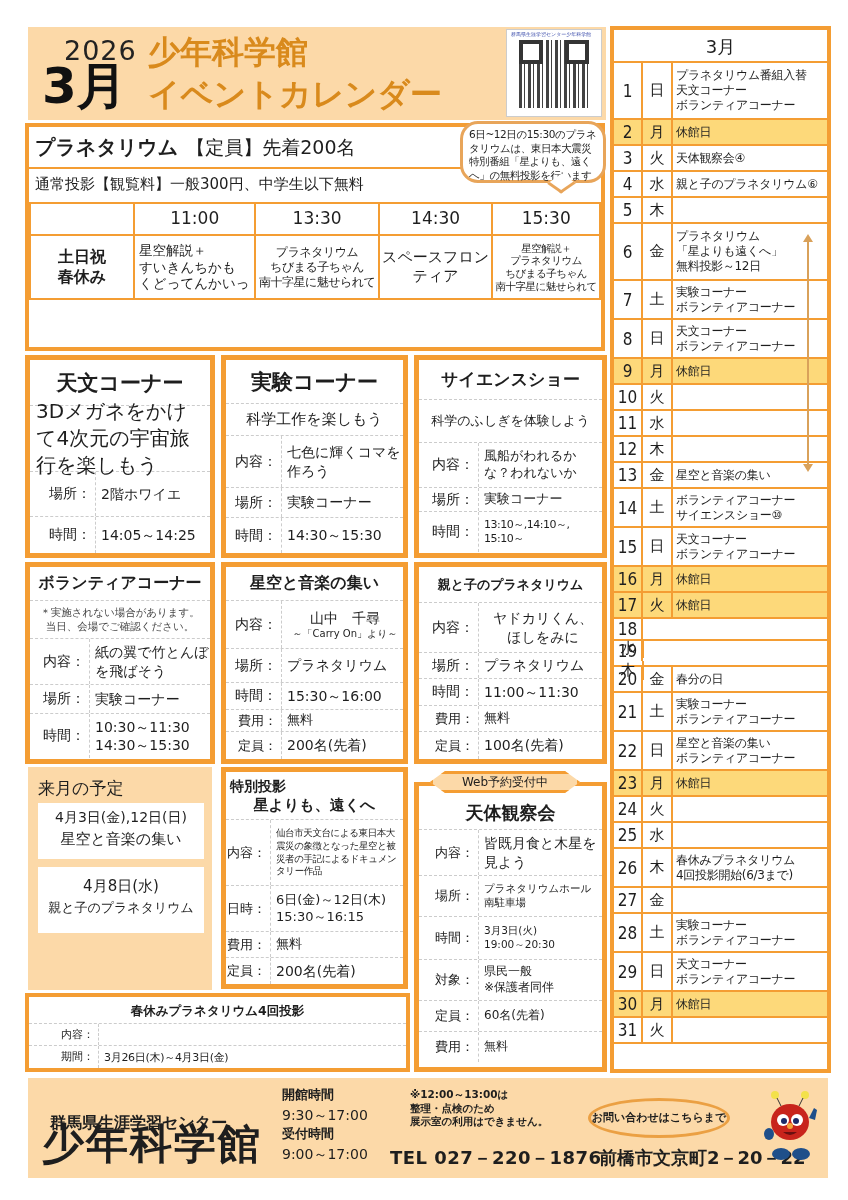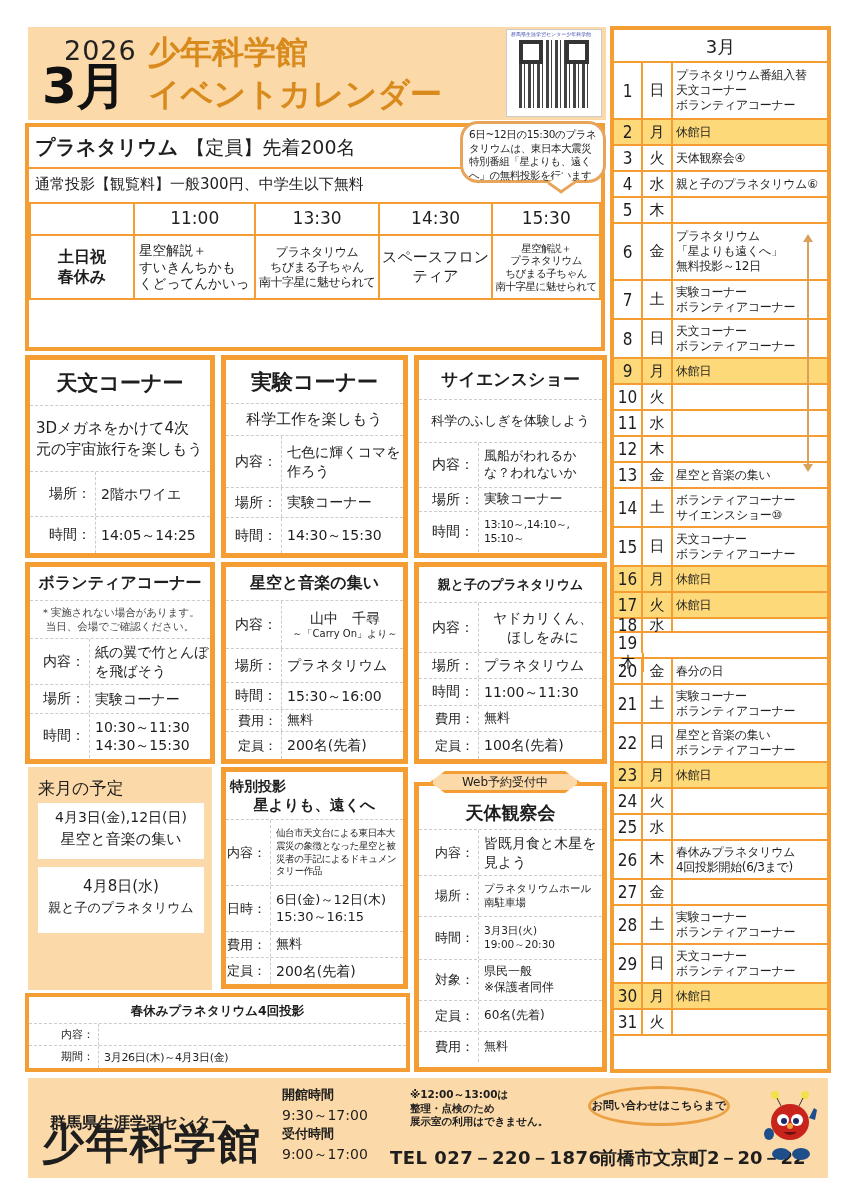--- a/index.html
+++ b/index.html
@@ -77,21 +77,21 @@
   #cal-arrow::before { top: -6px; border-bottom: 8px solid #d9a15a; }
   #cal-arrow::after { bottom: -6px; border-top: 8px solid #d9a15a; }
 
   
   #footer { left: 28px; top: 1078px; width: 800px; height: 100px; background: #fcd9a8; }
   #f-org { left: 22px; top: 6px; font-size: 16px; font-weight: bold; margin-top: 29px; }
   #f-name { left: 14px; top: 38px; font-size: 42px; font-weight: bold; letter-spacing: 2px; }
   #f-hours { left: 254px; top: 8px; font-size: 13px; line-height: 1.45; font-weight: bold; }
   #f-hours .t { font-weight: normal; font-size: 14px; }
   #f-note { left: 382px; top: 10px; font-size: 10.5px; line-height: 1.3; font-weight: bold; }
-  #f-contact { left: 560px; top: 8px; width: 142px; height: 40px; border: 3px solid #eba043; border-radius: 50%; text-align: center; line-height: 34px; font-size: 11px; font-weight: bold; }
+  #f-contact { left: 560px; top: 20px; width: 142px; height: 40px; border: 3px solid #eba043; border-radius: 50%; text-align: center; line-height: 34px; font-size: 11px; font-weight: bold; }
   #f-tel { left: 362px; top: 68px; font-size: 18px; font-weight: bold; letter-spacing: 0.5px; }
   #f-addr { left: 571px; top: 68px; font-size: 18px; font-weight: bold; }
   #mascot { left: 733px; top: 12px; width: 58px; height: 72px; }
 
   
   #webbadge { left: 430px; top: 771px; width: 150px; height: 22px; background: #fcd9a8; border: 3px solid #f49d33;
     clip-path: polygon(10% 0, 90% 0, 100% 50%, 90% 100%, 10% 100%, 0 50%); text-align: center; line-height: 17px; font-size: 12px; z-index: 4; }
 </style>
 </head>
 <body>
@@ -138,21 +138,21 @@
 ちびまる子ちゃん
 南十字星に魅せられて</td>
     </tr>
   </tbody>
     </table>
 </div>
 <div id="bubble" class="abs">6日~12日の15:30のプラネタリウムは、東日本大震災特別番組「星よりも、遠くへ」の無料投影を行います</div>
 
 <div class="card" style="left:25px;top:355px;width:190px;height:203px">
   <div class="ctitle" style="height:46px;font-size:21px">天文コーナー</div>
-  <div class="full" style="height:66px;font-size:15px">3Dメガネをかけて4次元の宇宙旅行を楽しもう</div>
+  <div class="full" style="height:66px;font-size:20px">3Dメガネをかけて4次元の宇宙旅行を楽しもう</div>
   <div class="row" style="height:45px">
       <div class="k" style="width:66px">場所：</div>
       <div class="v">2階ホワイエ</div>
     </div>
   <div class="row" style="height:36px">
       <div class="k" style="width:66px">時間：</div>
       <div class="v">14:05～14:25</div>
     </div>
 </div>
 
@@ -456,21 +456,21 @@
           <span>休館日</span>
         </div>
       </div>
       <div class="crow closed" style="height: 26px;">
         <div class="d">17</div>
         <div class="w">火</div>
         <div class="e">
           <span>休館日</span>
         </div>
       </div>
-      <div class="crow" style="height: 14px;">
+      <div class="crow" style="height: 22px; flex-direction: column;">
         <div class="d">18</div>
         <div class="w">水</div>
         <div class="e"></div>
       </div>
       <div class="crow" style="height: 26px; flex-direction: column;">
         <div class="d">19</div>
         <div class="w">木</div>
         <div class="e"></div>
       </div>
       <div class="crow" style="height: 26px;">

